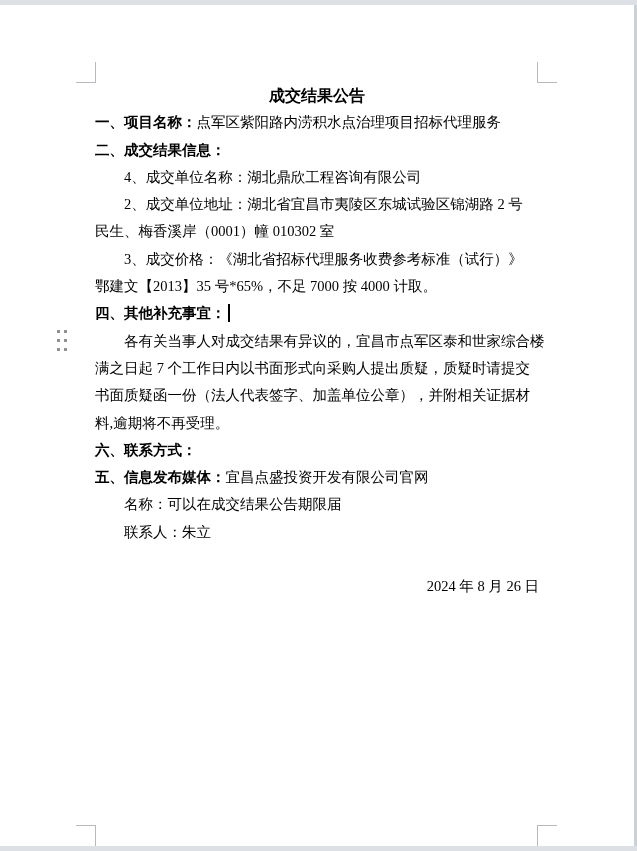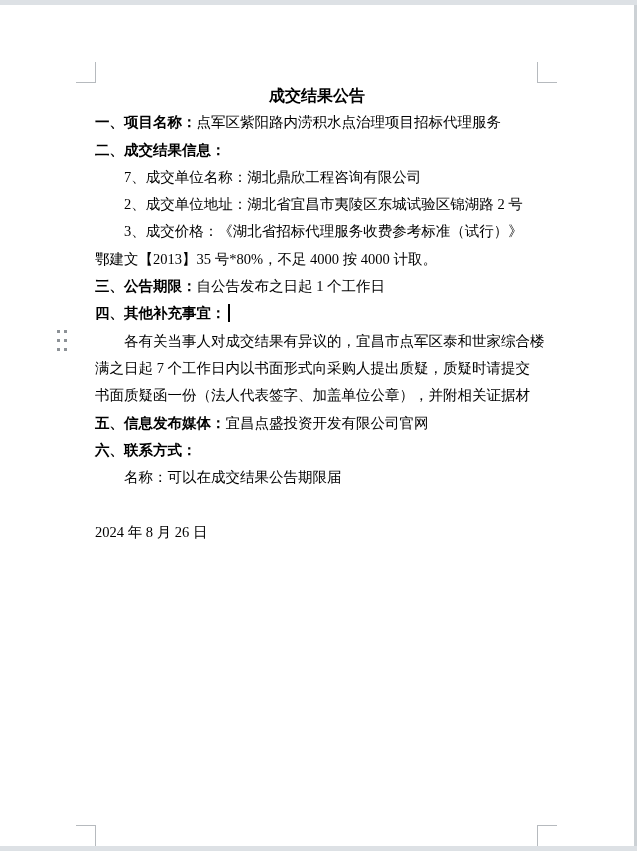--- a/index.html
+++ b/index.html
@@ -68,27 +68,29 @@
 <div class="crop crop-tr"></div>
 <div class="crop crop-bl"></div>
 <div class="crop crop-br"></div>
 
 <div class="drag-handle"></div>
 
 <div class="doc-body">
     <div class="line title" style="text-align: center;"><span class="bold">成交结果公告</span></div>
     <div class="line"><span class="bold">一、项目名称：</span><span>点军区紫阳路内涝积水点治理项目招标代理服务</span></div>
     <div class="line"><span class="bold">二、成交结果信息：</span></div>
-    <div class="line indent"><span>7、成交单位名称：湖北鼎欣工程咨询有限公司</span></div>
+    <div class="line indent"><span>4、成交单位名称：湖北鼎欣工程咨询有限公司</span></div>
     <div class="line indent"><span>2、成交单位地址：湖北省宜昌市夷陵区东城试验区锦湖路 2 号</span></div>
+    <div class="line"><span>民生、梅香溪岸（0001）幢 010302 室</span></div>
     <div class="line indent"><span>3、成交价格：《湖北省招标代理服务收费参考标准（试行）》</span></div>
-    <div class="line"><span>鄂建文【2013】35 号*80%，不足 4000 按 4000 计取。</span></div>
-    <div class="line"><span class="bold">三、公告期限：</span><span>自公告发布之日起 1 个工作日</span></div>
+    <div class="line"><span>鄂建文【2013】35 号*65%，不足 7000 按 4000 计取。</span></div>
     <div class="line"><span class="bold">四、其他补充事宜：</span><span class="cursor"></span></div>
     <div class="line indent"><span>各有关当事人对成交结果有异议的，宜昌市点军区泰和世家综合楼</span></div>
     <div class="line"><span>满之日起 7 个工作日内以书面形式向采购人提出质疑，质疑时请提交</span></div>
     <div class="line"><span>书面质疑函一份（法人代表签字、加盖单位公章），并附相关证据材</span></div>
+    <div class="line"><span>料,逾期将不再受理。</span></div>
+    <div class="line"><span class="bold">六、联系方式：</span></div>
     <div class="line"><span class="bold">五、信息发布媒体：</span><span>宜昌点盛投资开发有限公司官网</span></div>
-    <div class="line"><span class="bold">六、联系方式：</span></div>
     <div class="line indent"><span>名称：可以在成交结果公告期限届</span></div>
+    <div class="line indent"><span>联系人：朱立</span></div>
     <div class="line"></div>
-    <div class="line" style="text-align: left;"><span>2024 年 8 月 26 日</span></div>
+    <div class="line" style="text-align: right;"><span>2024 年 8 月 26 日</span></div>
   </div>
 
 </body></html>

